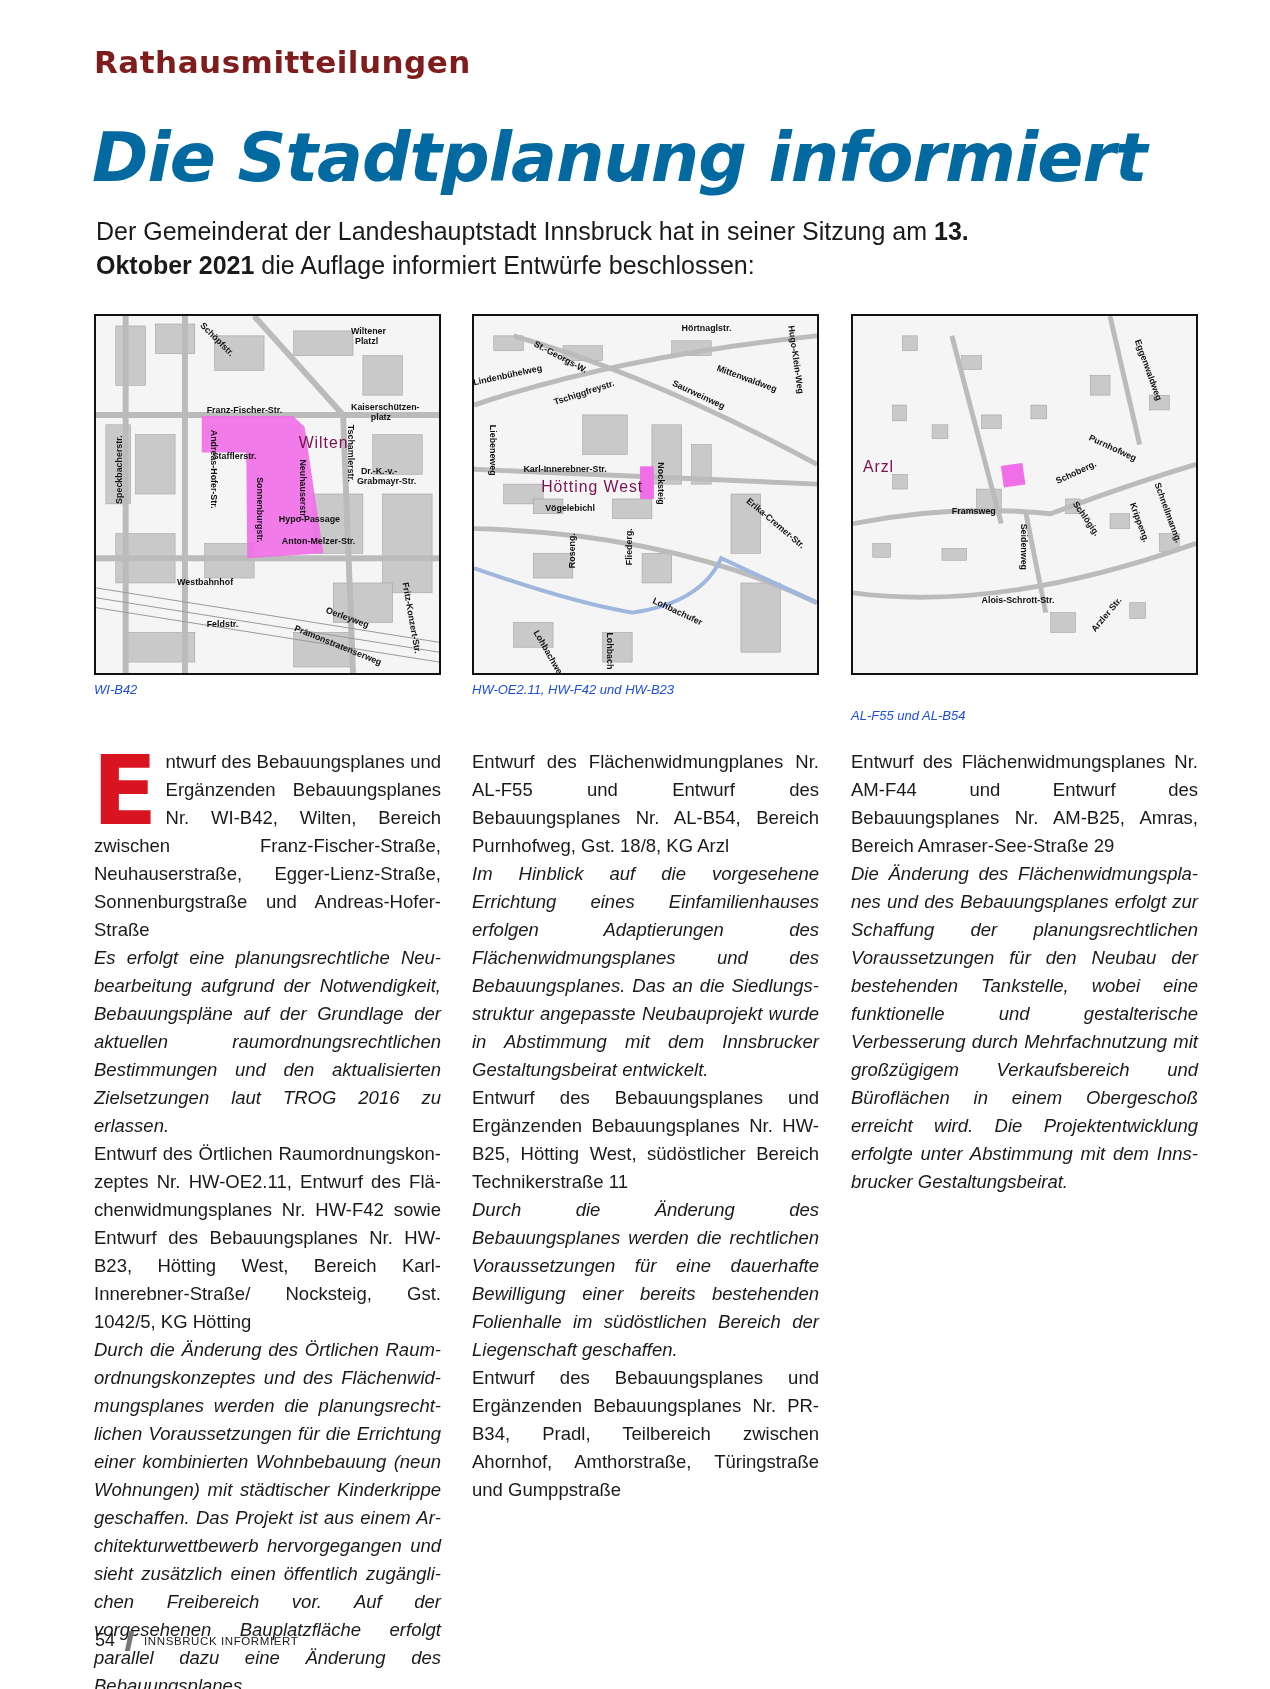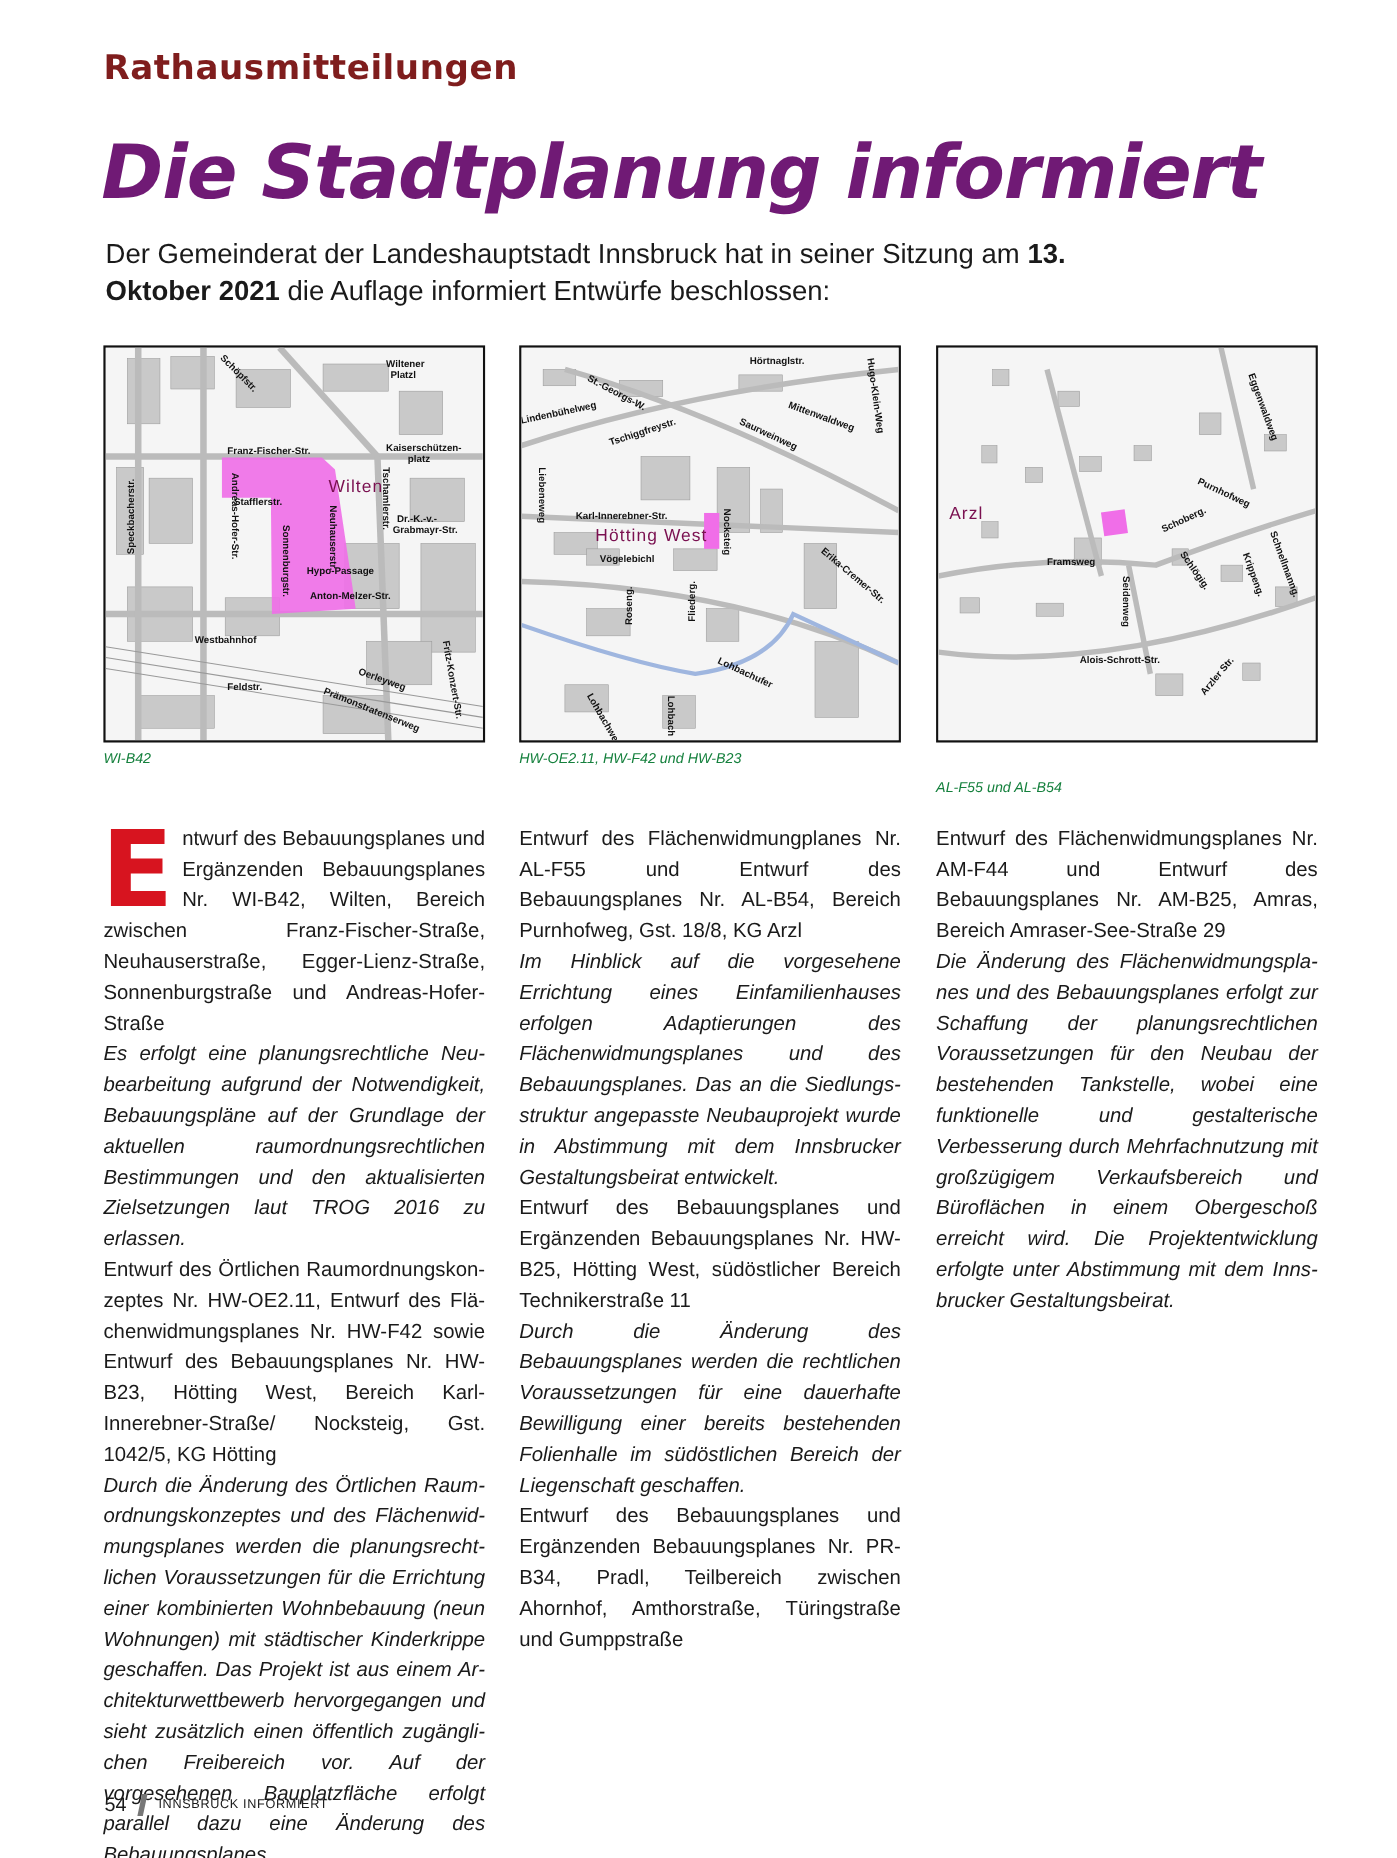--- a/index.html
+++ b/index.html
@@ -1,27 +1,27 @@
 <!DOCTYPE html>
 <html><head>
 <meta charset="utf-8">
 <style>
   html, body { margin: 0; padding: 0; background: #ffffff; }
   body { width: 1270px; height: 1689px; position: relative; overflow: hidden;
          font-family: "Liberation Sans", sans-serif; color: #1a1a1a; }
   .section-label { position: absolute; left: 94px; top: 44px; font-size: 31px; font-weight: bold;
          letter-spacing: 0.5px; color: #7f1d1d; font-family: "DejaVu Sans", sans-serif; }
   .page-title { position: absolute; left: 92px; top: 118px; font-size: 68px; font-weight: bold;
-         font-style: italic; color: #701a75; font-family: "DejaVu Sans", sans-serif; letter-spacing: -1px; }
+         font-style: italic; color: #0369a1; font-family: "DejaVu Sans", sans-serif; letter-spacing: -1px; }
   .intro { position: absolute; left: 96px; top: 214px; width: 900px; font-size: 25px; line-height: 34px; color: #1a1a1a; }
   .intro b { font-weight: bold; }
   .map { position: absolute; top: 314px; width: 347px; height: 361px; border: 2px solid #111; box-sizing: border-box;
          background: #f4f4f4; overflow: hidden; }
   .map svg { width: 100%; height: 100%; display: block; }
-  .map-caption { position: absolute; top: 682px; font-size: 13px; font-style: italic; color: #15803d; }
+  .map-caption { position: absolute; top: 682px; font-size: 13px; font-style: italic; color: #1d4ed8; }
   .col { position: absolute; top: 748px; width: 347px; font-size: 18.5px; line-height: 28px; text-align: justify;
          color: #1a1a1a; hyphens: manual; }
   .col p { margin: 0; }
   .col .it { font-style: italic; }
   .dropcap { float: left; font-size: 96px; line-height: 74px; color: #d7141f; font-weight: bold;
              margin: 6px 8px 0 -2px; font-family: "DejaVu Sans", sans-serif; }
   .footer { position: absolute; left: 95px; top: 1630px; font-size: 18px; color: #1a1a1a; display: flex; align-items: center; }
   .footer .slash { display: inline-block; width: 5px; height: 20px; background: #777; transform: skewX(-12deg); margin: 0 12px 0 12px; }
   .footer .pub { font-size: 11.5px; letter-spacing: 0.6px; }
   .street { font-family: "Liberation Sans", sans-serif; font-weight: bold; font-size: 9px; fill: #111; }

